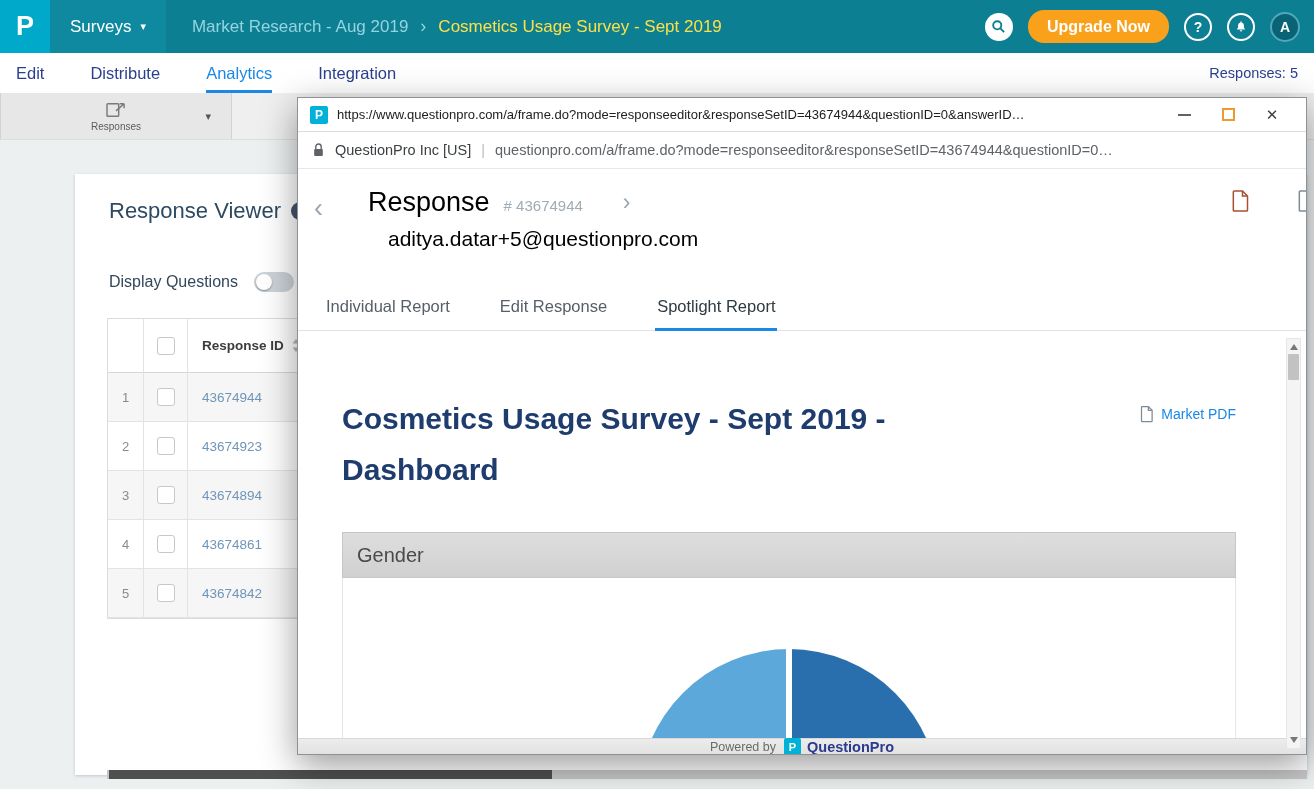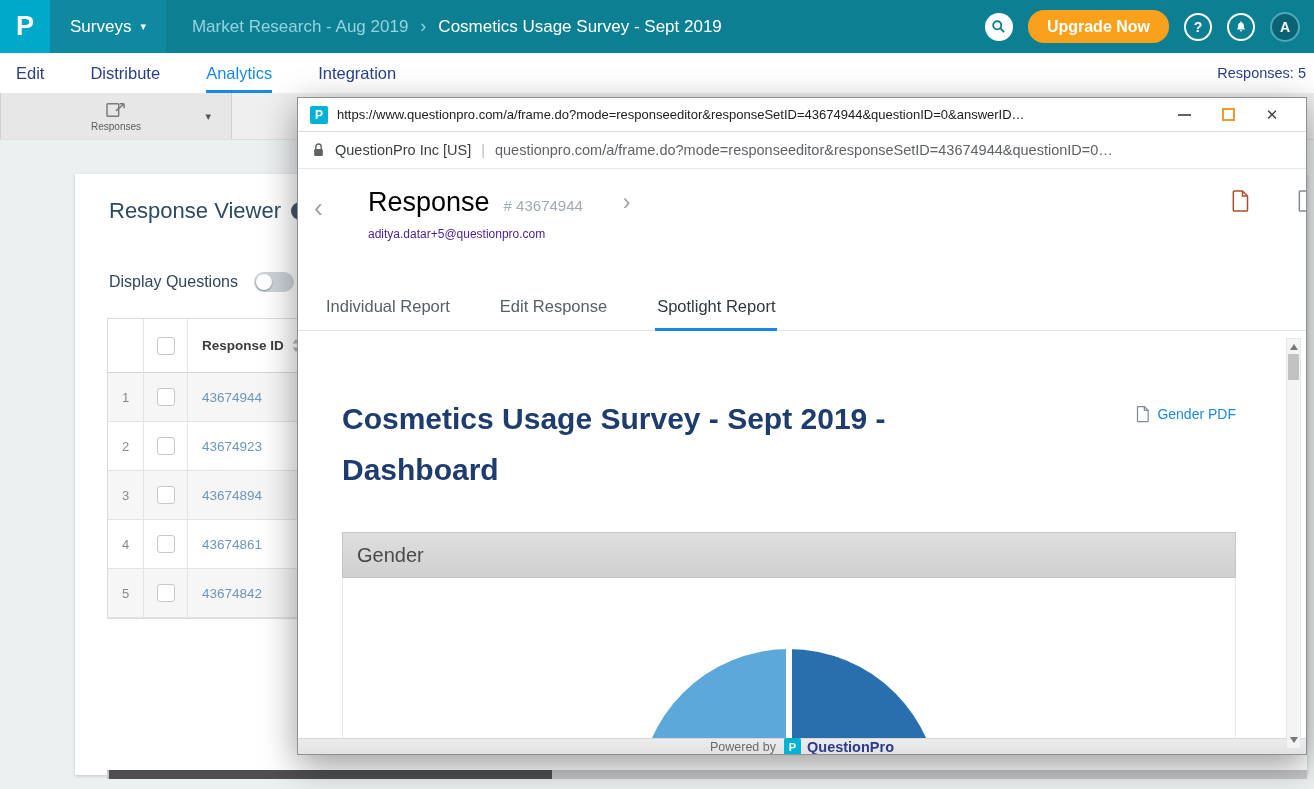--- a/index.html
+++ b/index.html
@@ -14,33 +14,33 @@
 
   
   .topbar { height:53px; background:#0d7f93; display:flex; align-items:center; position:relative; z-index:2; }
   .brand-block { display:flex; align-items:stretch; height:53px; background:#0f89a0; }
   .logo-sq { width:50px; height:53px; background:#00a9c9; color:#fff; font-size:27px; font-weight:bold; display:flex; align-items:center; justify-content:center; }
   .surveys-dd { display:flex; align-items:center; gap:9px; padding:0 20px; color:#fff; font-size:17px; cursor:pointer; }
   .surveys-dd .caret { font-size:11px; }
   .breadcrumb { display:flex; align-items:center; margin-left:26px; font-size:17px; }
   .bc-parent { color:#93d4e0; cursor:pointer; }
   .bc-sep { color:#93d4e0; margin:0 12px; font-size:18px; }
-  .bc-current { color:#ffffff; }
+  .bc-current { color:#fde047; }
   .topbar-right { position:absolute; right:14px; top:0; height:53px; display:flex; align-items:center; gap:15px; }
   .circle-btn { width:28px; height:28px; border-radius:50%; display:flex; align-items:center; justify-content:center; cursor:pointer; flex:0 0 auto; }
   .search-btn { background:#ffffff; }
   .upgrade-btn { height:33px; padding:0 19px; border-radius:16px; background:#f9a11b; color:#fff; font-size:16px; font-weight:bold; display:flex; align-items:center; cursor:pointer; border:none; }
   .ring-btn { border:2px solid #ffffff; color:#ffffff; font-size:14px; font-weight:bold; }
   .avatar { width:30px; height:30px; border-radius:50%; background:#0a6375; border:2px solid #4fa9ba; color:#fff; font-size:14px; font-weight:bold; display:flex; align-items:center; justify-content:center; cursor:pointer; }
 
   
   .navbar { height:40px; background:#ffffff; display:flex; align-items:stretch; padding-left:16px; position:relative; z-index:2; }
   .nav-item { display:flex; align-items:center; margin-right:46px; font-size:16.5px; color:#2a3f8f; cursor:pointer; border-bottom:3px solid transparent; padding-top:3px; }
   .nav-item.active { color:#1b87e6; border-bottom-color:#1b87e6; }
-  .responses-count { margin-left:auto; padding-right:8px; display:flex; align-items:center; font-size:14.5px; color:#2a3f8f; }
+  .responses-count { margin-left:auto; padding-right:16px; display:flex; align-items:center; font-size:14.5px; color:#2a3f8f; }
 
   
   .toolbar { height:47px; background:#efefef; border-bottom:1px solid #dedede; display:flex; position:relative; z-index:1; }
   .responses-btn { width:232px; background:#e7e7e7; border-right:1px solid #d2d2d2; border-left:1px solid #d2d2d2; position:relative; display:flex; align-items:center; justify-content:center; cursor:pointer; }
   .rb-center { display:flex; flex-direction:column; align-items:center; gap:2px; }
   .rb-label { font-size:10px; color:#5c5c5c; }
   .rb-caret { position:absolute; right:20px; top:50%; transform:translateY(-50%); font-size:11px; color:#555; }
 
   
   .card { position:absolute; left:75px; top:174px; width:1232px; height:601px; background:#ffffff; box-shadow:0 1px 3px rgba(0,0,0,.18); z-index:1; }
@@ -85,21 +85,21 @@
   .addr-url { color:#5f6368; white-space:nowrap; overflow:hidden; flex:1; }
 
   .presp { height:115px; position:relative; flex:0 0 auto; }
   .chev-nav { position:absolute; font-size:27px; color:#9aa5ae; cursor:pointer; line-height:1; }
   .chev-prev { left:16px; top:26px; }
   .presp-main { position:absolute; left:70px; top:18px; }
   .presp-row { display:flex; align-items:baseline; gap:14px; }
   .presp-title { font-size:27px; font-weight:normal; color:#000000; }
   .presp-id { font-size:15px; color:#a0abb4; }
   .presp-row .chev-next { position:static; margin-left:26px; font-size:23px; align-self:center; }
-  .presp-email { margin-top:9px; font-size:12px; color:#4c1d95; }
+  .presp-email { margin-top:9px; font-size:21px; color:#000000;margin-left:20px; }
   .hdr-pdf { position:absolute; right:56px; top:20px; cursor:pointer; }
   .hdr-pdf-cut { position:absolute; right:-10px; top:20px; cursor:pointer; }
 
   .ptabs { height:47px; display:flex; align-items:stretch; padding:0 26px; gap:46px; border-bottom:1px solid #e2e2e2; flex:0 0 auto; }
   .ptab { display:flex; align-items:center; font-size:16.5px; color:#566069; cursor:pointer; border-bottom:3px solid transparent; margin-bottom:-1px; padding:0 2px; }
   .ptab.active { color:#2e3a42; border-bottom-color:#1b87e6; }
 
   .pcontent { flex:1 1 auto; position:relative; overflow:hidden; background:#fff; }
   .export-pdf { position:absolute; right:70px; top:74px; display:flex; align-items:center; gap:7px; color:#1b87e6; font-size:14px; cursor:pointer; }
   .report-title { position:absolute; left:44px; top:62px; width:640px; font-size:30px; font-weight:bold; color:#1e3c6e; line-height:51px; }
@@ -304,21 +304,21 @@
     <div class="ptab">Edit Response</div>
     <div class="ptab active">Spotlight Report</div>
   </div>
 
   <div class="pcontent">
     <div class="export-pdf">
       <svg width="15" height="18" viewBox="0 0 24 28" fill="none" stroke="#7e8c98" stroke-width="2">
           <path d="M5 2h10l6 6v17a1 1 0 0 1-1 1H5a1 1 0 0 1-1-1V3a1 1 0 0 1 1-1z"></path>
           <path d="M15 2v6h6"></path>
         </svg>
-      <span>Gender PDF</span>
+      <span>Market PDF</span>
     </div>
     <h2 class="report-title">Cosmetics Usage Survey - Sept 2019 - Dashboard</h2>
     <div class="panel">
       <div class="panel-head">Gender</div>
       <div class="panel-body">
         <div class="pie"></div>
         <div class="pie-gap"></div>
       </div>
     </div>
   </div>

